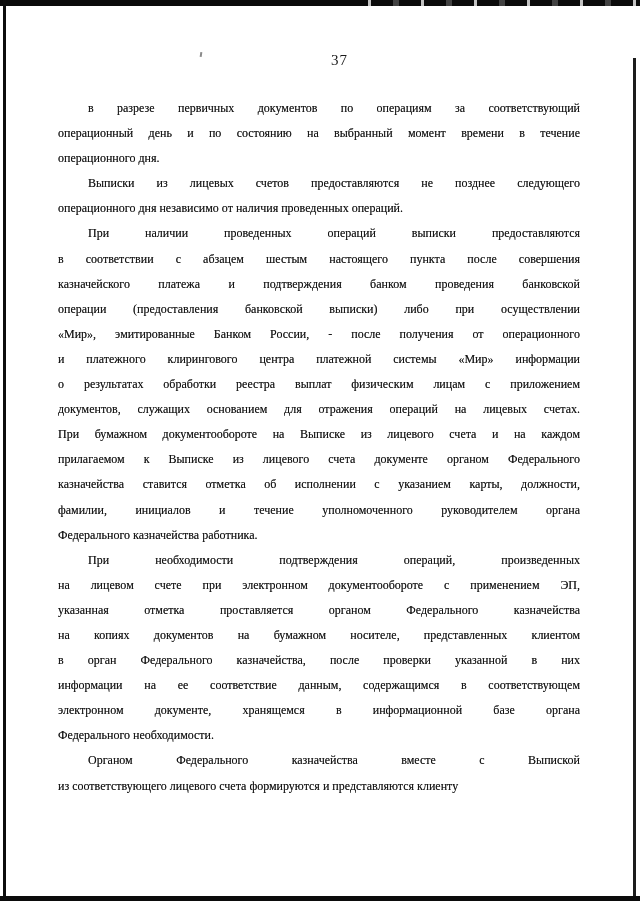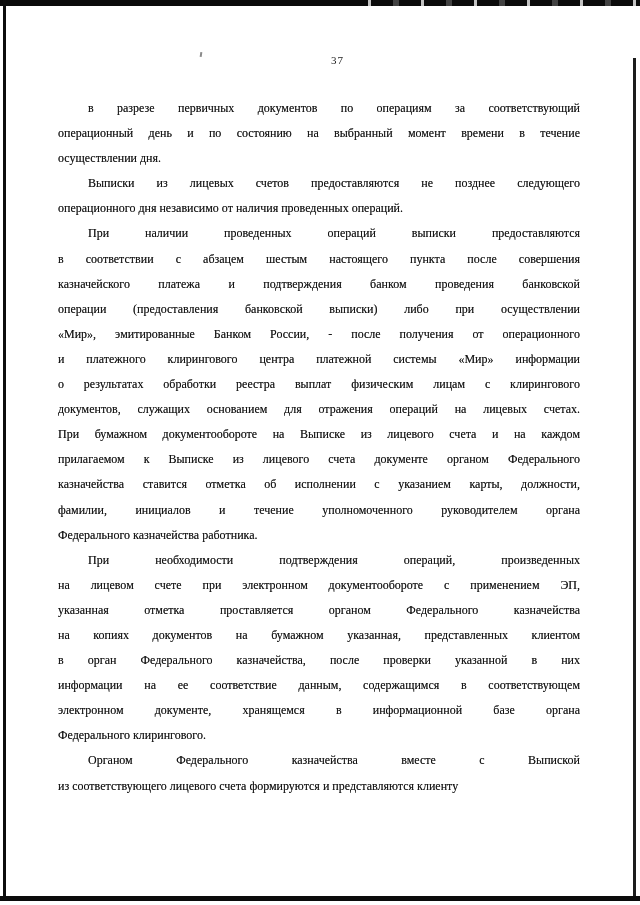--- a/index.html
+++ b/index.html
@@ -29,21 +29,21 @@
   .border-right {
     position: absolute; top: 58px; left: 633px; width: 3px; height: 843px;
     background: #1c1c1c;
   }
   .border-bottom {
     position: absolute; top: 896px; left: 0; width: 640px; height: 5px;
     background: #0b0b0b;
   }
   .page-number {
     position: absolute; top: 53px; left: 331px;
-    font-size: 11px; line-height: 14px; letter-spacing: 1px;
+    font-size: 15px; line-height: 14px; letter-spacing: 1px;
     color: #1a1a1a;
   }
   .speck {
     position: absolute; top: 52px; left: 200px; width: 2px; height: 5px;
     background: #8a8a8a; transform: rotate(8deg);
   }
   .text-block {
     position: absolute; top: 96px; left: 58px; width: 522px;
     font-size: 12px;
     text-shadow: 0 0 0.5px rgba(0,0,0,0.55);
@@ -63,40 +63,40 @@
 <div class="page">
   <div class="border-top"></div>
   <div class="border-left"></div>
   <div class="border-right"></div>
   <div class="border-bottom"></div>
   <span class="speck"></span>
   <div class="page-number">37</div>
   <div class="text-block">
       <div class="line first">в разрезе первичных документов по операциям за соответствующий</div>
       <div class="line">операционный день и по состоянию на выбранный момент времени в течение</div>
-      <div class="line last">осуществлении дня.</div>
+      <div class="line last">операционного дня.</div>
       <div class="line first">Выписки из лицевых счетов предоставляются не позднее следующего</div>
       <div class="line last">операционного дня независимо от наличия проведенных операций.</div>
       <div class="line first">При наличии проведенных операций выписки предоставляются</div>
       <div class="line">в соответствии с абзацем шестым настоящего пункта после совершения</div>
       <div class="line">казначейского платежа и подтверждения банком проведения банковской</div>
       <div class="line">операции (предоставления банковской выписки) либо при осуществлении</div>
       <div class="line">«Мир», эмитированные Банком России, - после получения от операционного</div>
       <div class="line">и платежного клирингового центра платежной системы «Мир» информации</div>
-      <div class="line">о результатах обработки реестра выплат физическим лицам с клирингового</div>
+      <div class="line">о результатах обработки реестра выплат физическим лицам с приложением</div>
       <div class="line">документов, служащих основанием для отражения операций на лицевых счетах.</div>
       <div class="line">При бумажном документообороте на Выписке из лицевого счета и на каждом</div>
       <div class="line">прилагаемом к Выписке из лицевого счета документе органом Федерального</div>
       <div class="line">казначейства ставится отметка об исполнении с указанием карты, должности,</div>
       <div class="line">фамилии, инициалов и течение уполномоченного руководителем органа</div>
       <div class="line last">Федерального казначейства работника.</div>
       <div class="line first">При необходимости подтверждения операций, произведенных</div>
       <div class="line">на лицевом счете при электронном документообороте с применением ЭП,</div>
       <div class="line">указанная отметка проставляется органом Федерального казначейства</div>
-      <div class="line">на копиях документов на бумажном указанная, представленных клиентом</div>
+      <div class="line">на копиях документов на бумажном носителе, представленных клиентом</div>
       <div class="line">в орган Федерального казначейства, после проверки указанной в них</div>
       <div class="line">информации на ее соответствие данным, содержащимся в соответствующем</div>
       <div class="line">электронном документе, хранящемся в информационной базе органа</div>
-      <div class="line last">Федерального клирингового.</div>
+      <div class="line last">Федерального необходимости.</div>
       <div class="line first">Органом Федерального казначейства вместе с Выпиской</div>
       <div class="line last">из соответствующего лицевого счета формируются и представляются клиенту</div>
     </div>
 </div>
 
 </body></html>

